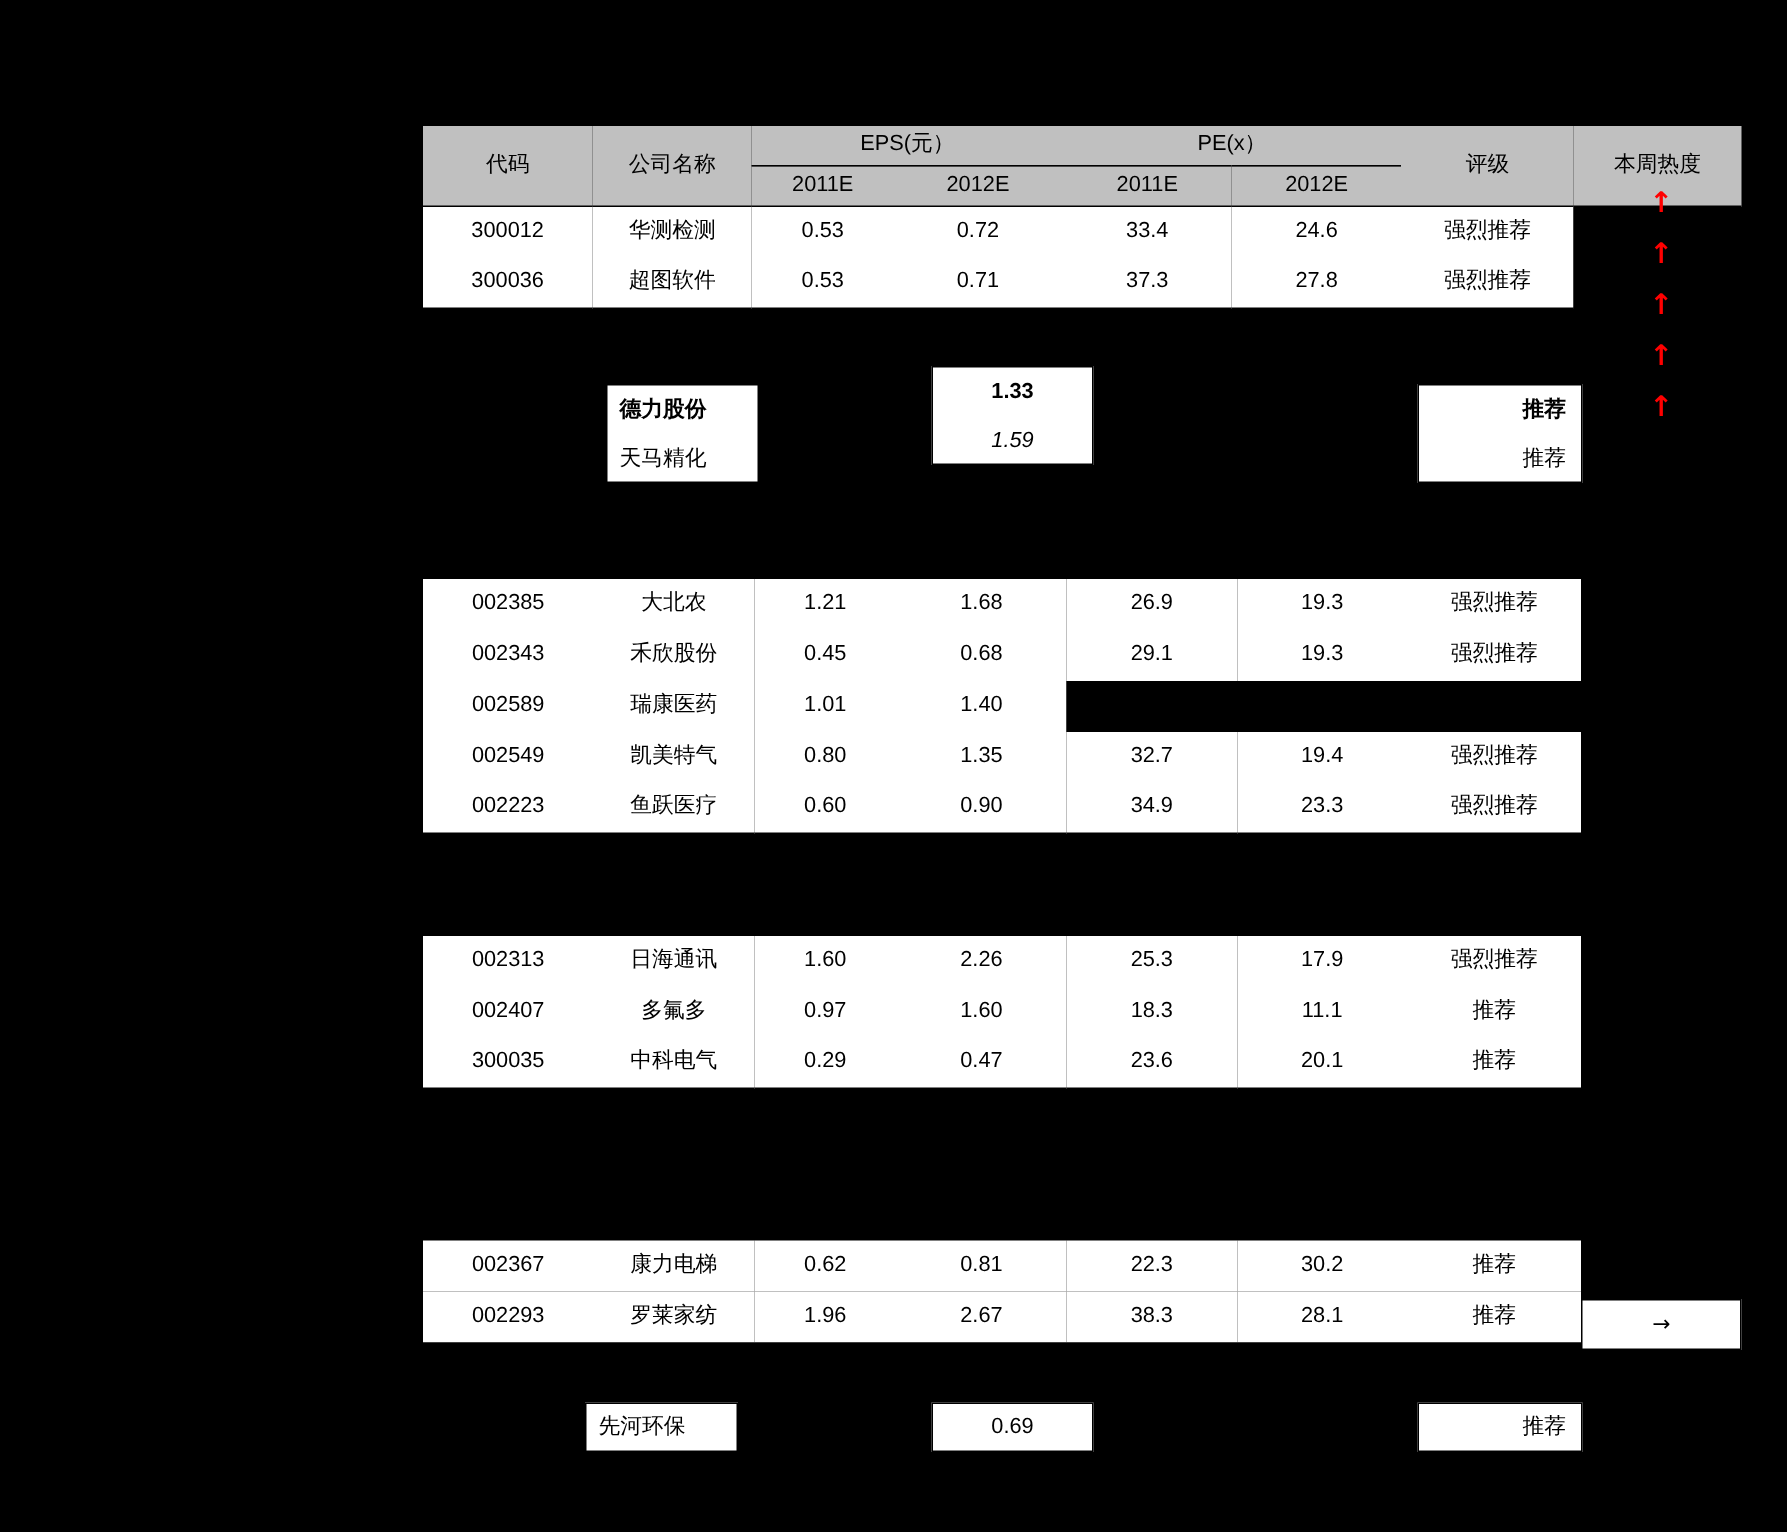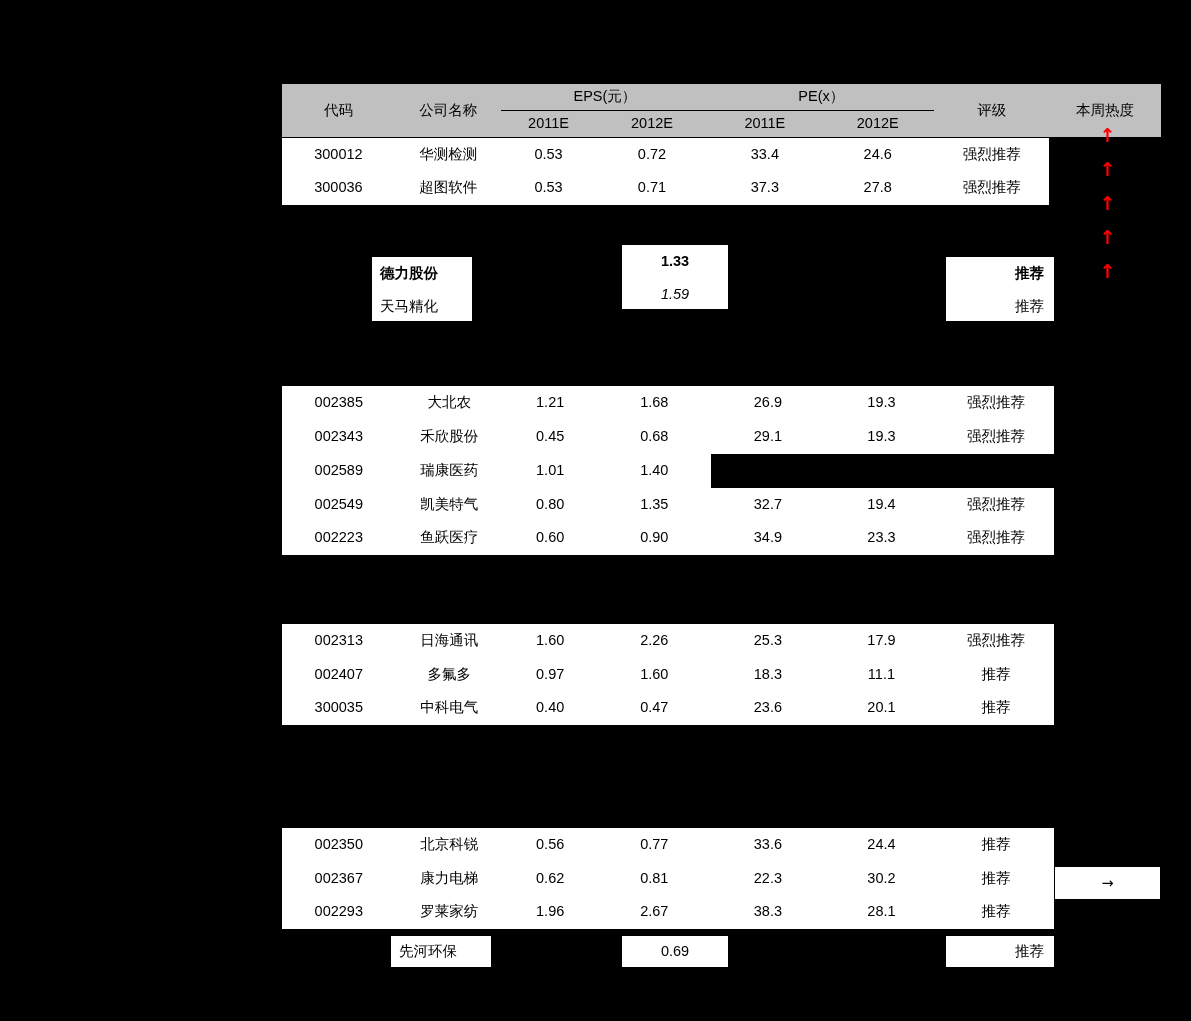--- a/index.html
+++ b/index.html
@@ -163,21 +163,21 @@
     </table>
 
   <div class="heat-strip" style="top:118px;">
     <div class="arrow-up">↑</div>
     <div class="arrow-up">↑</div>
     <div class="arrow-up">↑</div>
     <div class="arrow-up">↑</div>
     <div class="arrow-up">↑</div>
   </div>
 
-  <div class="small-block" style="left:371px; top:256px; width:102px; height:66px;">
+  <div class="small-block" style="left:404px; top:256px; width:102px; height:66px;">
     <div class="sb-cell bold" style="text-align:left; padding-left:8px;">德力股份</div>
     <div class="sb-cell" style="text-align:left; padding-left:8px;">天马精化</div>
   </div>
   <div class="small-block" style="left:621px; top:244px; width:108px; height:66px;">
     <div class="sb-cell bold" style="text-align:center;">1.33</div>
     <div class="sb-cell" style="text-align:center;font-style:italic;">1.59</div>
   </div>
   <div class="small-block" style="left:945px; top:256px; width:110px; height:66px;">
     <div class="sb-cell bold" style="text-align:right; padding-right:10px;">推荐</div>
     <div class="sb-cell" style="text-align:right; padding-right:10px;">推荐</div>
@@ -267,49 +267,40 @@
       <td class="col-name">多氟多</td>
       <td class="col-num">0.97</td>
       <td class="col-num">1.60</td>
       <td class="col-num">18.3</td>
       <td class="col-num">11.1</td>
       <td class="col-rate">推荐</td>
     </tr>
     <tr class="row grp-bot">
       <td class="col-code">300035</td>
       <td class="col-name">中科电气</td>
-      <td class="col-num">0.40</td>
+      <td class="col-num">0.29</td>
       <td class="col-num">0.47</td>
       <td class="col-num">23.6</td>
       <td class="col-num">20.1</td>
       <td class="col-rate">推荐</td>
     </tr>
   </tbody>
     </table>
 
   <table class="tbl" style="left:282px; top:798px; width:772px;">
     <colgroup>
       <col class="c-code">
         <col class="c-name">
         <col class="c-eps1">
         <col class="c-eps2">
       <col class="c-pe1">
         <col class="c-pe2">
         <col class="c-rate">
     </colgroup>
     <tbody>
-        <tr class="row grp-top">
-      <td class="col-code">002350</td>
-      <td class="col-name">北京科锐</td>
-      <td class="col-num">0.56</td>
-      <td class="col-num">0.77</td>
-      <td class="col-num">33.6</td>
-      <td class="col-num">24.4</td>
-      <td class="col-rate">推荐</td>
-    </tr>
     <tr class="row">
       <td class="col-code">002367</td>
       <td class="col-name">康力电梯</td>
       <td class="col-num">0.62</td>
       <td class="col-num">0.81</td>
       <td class="col-num">22.3</td>
       <td class="col-num">30.2</td>
       <td class="col-rate">推荐</td>
     </tr>
     <tr class="row grp-bot">

